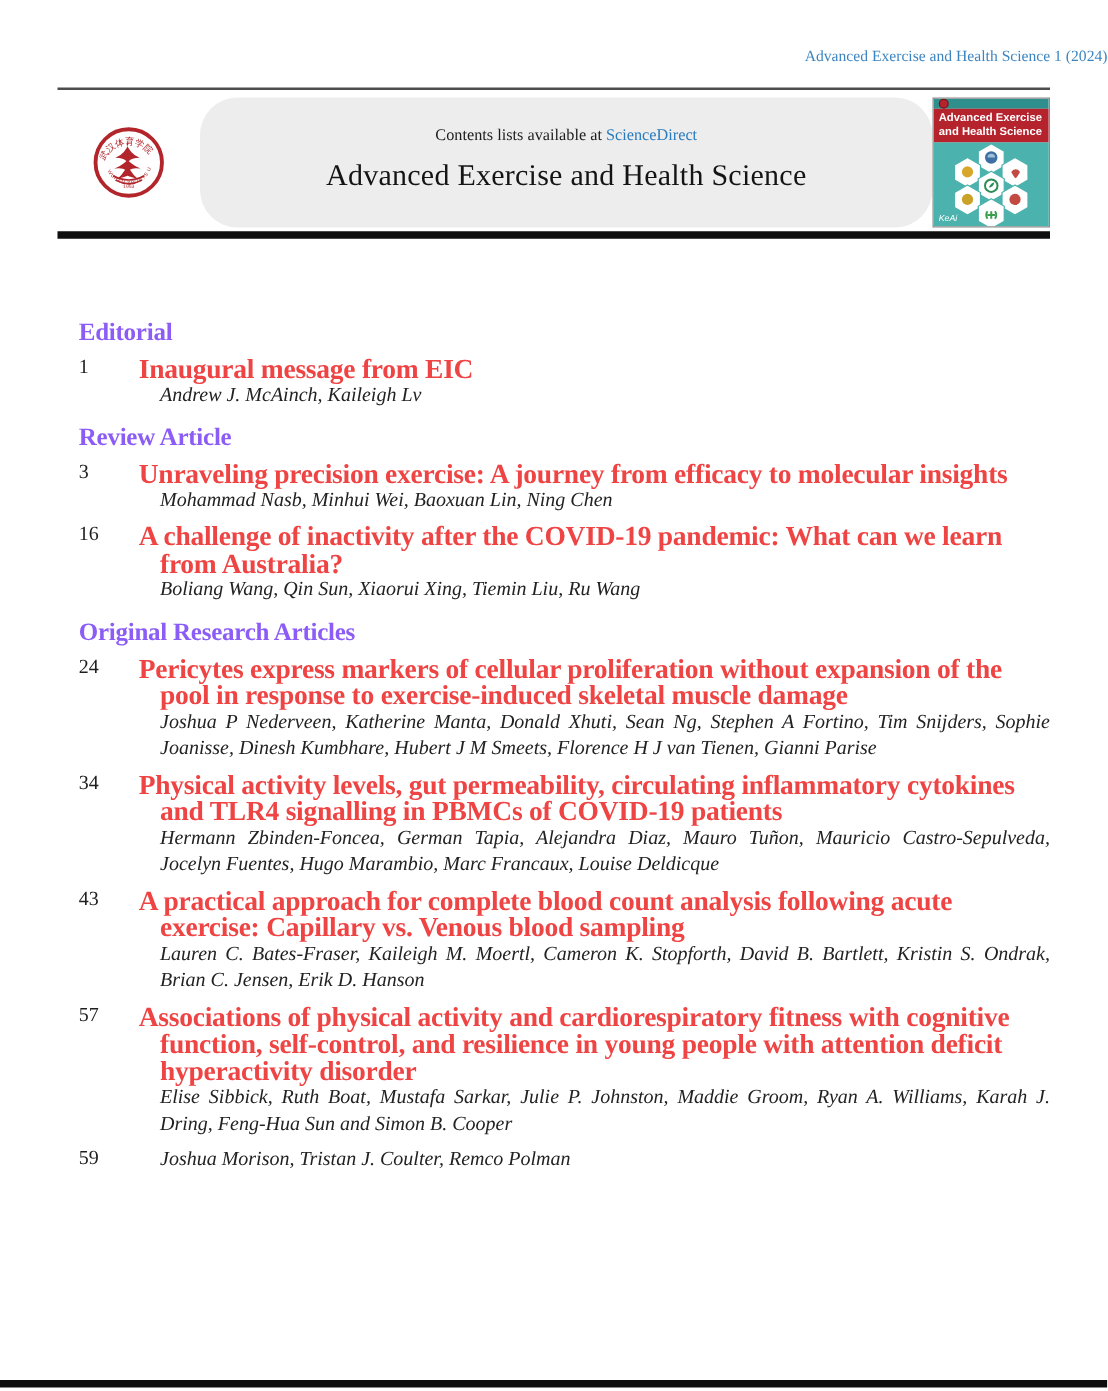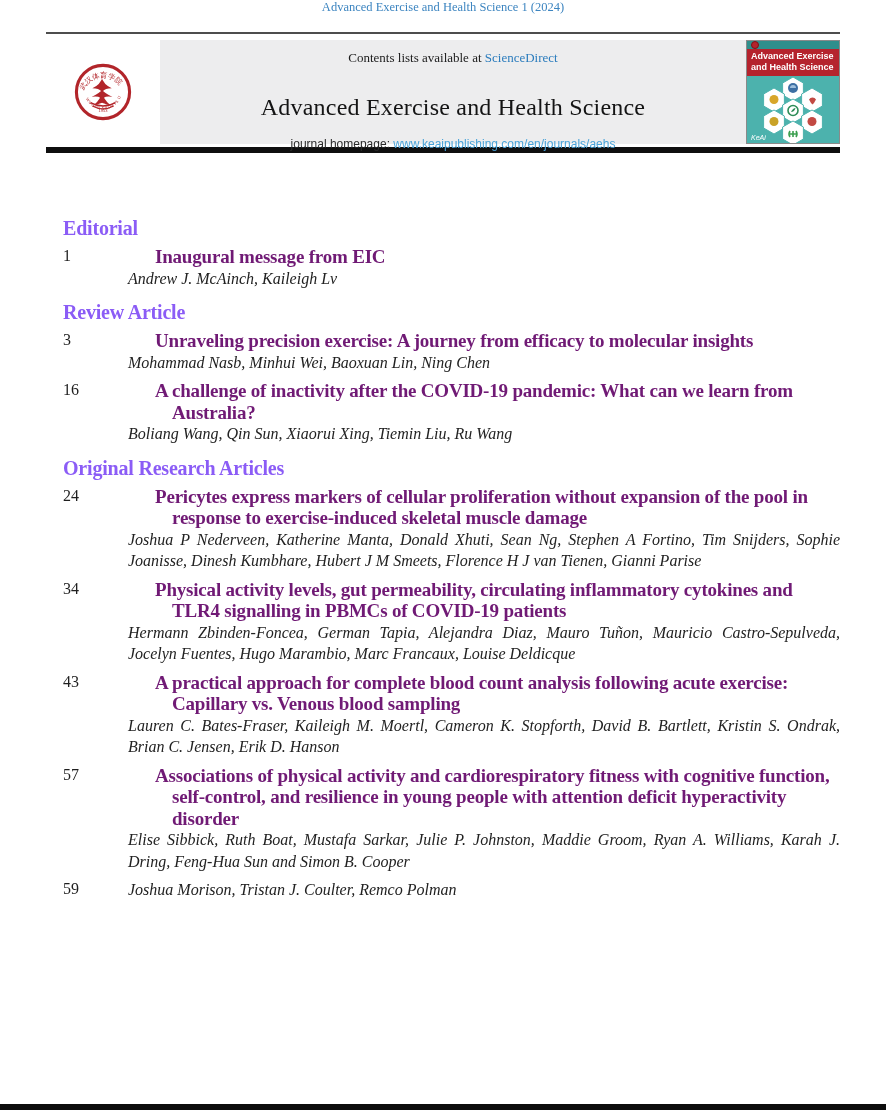--- a/index.html
+++ b/index.html
@@ -8,40 +8,42 @@
     position:relative;
     width:886px; height:1113px;
     margin:0 auto;
     background:#ffffff;
     font-family:"Liberation Serif", serif;
     color:#1a1a1a;
     overflow:hidden;
   }
   
   .citation {
-    text-align:center;
+    padding-top:38px;
+    text-align:right;
     font-size:12.5px;
     color:#3d85c0;
   }
   
   .rule-thin  { margin:17px 46px 0 46px; height:2px; background:#4d4d4d; }
   .rule-thick { margin:3px 46px 0 46px; height:6px; background:#0f0f0f; }
   
   .masthead { margin:6px 46px 0 46px; display:flex; height:104px; }
   .logo-area { width:114px; display:flex; align-items:center; justify-content:center; }
   .masthead-box {
     flex:1;
     background:#ededee;
     text-align:center;
-    padding-top:10px;
+    padding-top:22px;
+    border-radius:30px;
   }
   .contents-line { font-size:13px; color:#1c1c1c; }
   .link-sd { color:#2b7cbd; text-decoration:none; }
   .journal-title {
-    margin-top:28px;
+    margin-top:12px;
     font-size:24px;
     color:#141414;
     letter-spacing:0.2px;
   }
   .homepage-line {
     margin-top:16px;
     font-family:"Liberation Sans", sans-serif;
     font-size:12px;
     color:#2b2b2b;
   }
@@ -87,25 +89,25 @@
   .toc h2:first-child { margin-top:0; }
   .entry { display:flex; margin-bottom:7px; }
   .entry .pg {
     width:48px; flex:none;
     font-size:16px; color:#1f1f1f;
     padding-top:1px;
   }
   .entry-body { flex:1; }
   .entry-title {
     font-weight:bold;
-    font-size:19px;
+    font-size:22px;
     line-height:21.5px;
-    color:#701a75;
+    color:#ef4444;
     letter-spacing:-0.2px;
-    padding-left:17px; text-indent:-17px;margin-left:44px;
+    padding-left:17px; text-indent:-17px;
   }
   .entry-authors {
     font-style:italic;
     font-size:16px;
     line-height:21.5px;
     color:#222222;
     padding-left:17px;
     text-align:justify;
   }
   
@@ -145,23 +147,20 @@
           <textPath href="#arcBot" startOffset="8%">WUHAN SPORTS UNIVERSITY</textPath>
         </text>
       </svg>
     </div>
 
     <div class="masthead-box">
       <div class="contents-line">
         <span>Contents lists available at </span><a href="#" class="link-sd">ScienceDirect</a>
       </div>
       <div class="journal-title">Advanced Exercise and Health Science</div>
-      <div class="homepage-line">
-        <span>journal homepage: </span><a href="#" class="link-url">www.keaipublishing.com/en/journals/aehs</a>
-      </div>
     </div>
 
     <div class="cover">
       <div class="cover-topstrip">
         <span class="cover-dot"></span>
       </div>
       <div class="cover-band">
         <div>Advanced Exercise</div>
         <div>and Health Science</div>
       </div>

